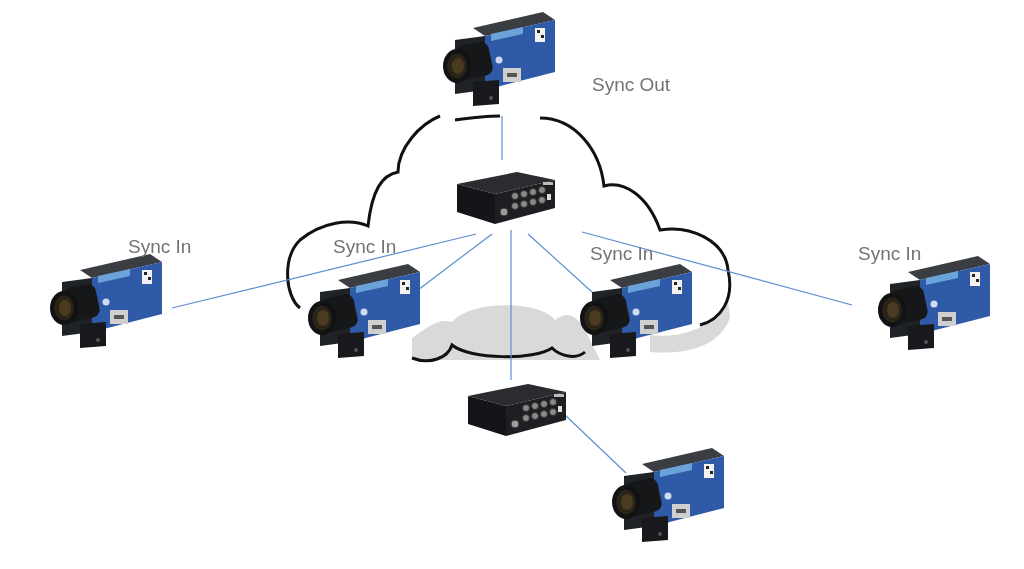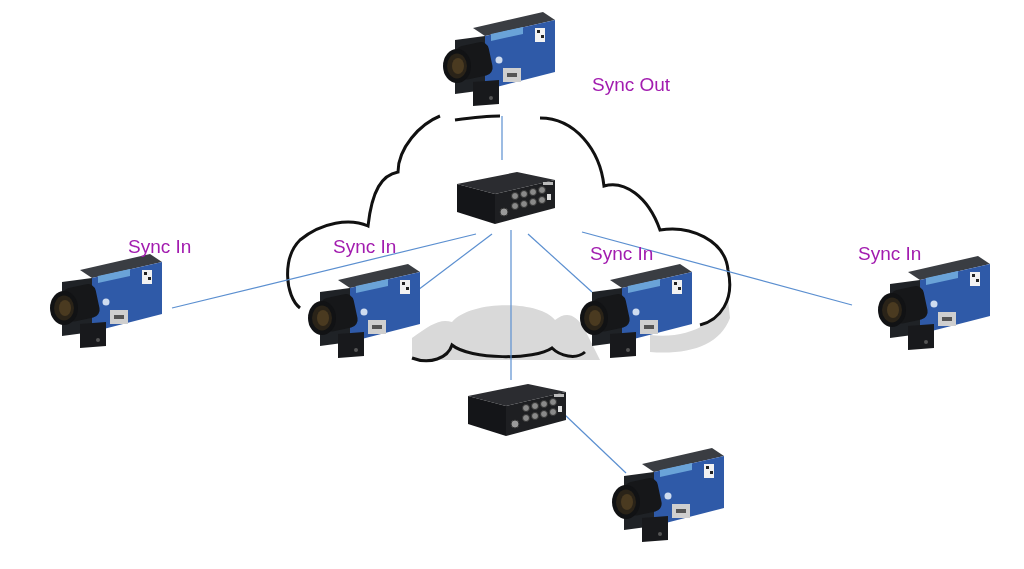--- a/index.html
+++ b/index.html
@@ -1,19 +1,19 @@
 <!DOCTYPE html>
 <html><head>
   <meta charset="utf-8">
   <style>
     html, body { margin: 0; padding: 0; background: #ffffff; }
     body { width: 1024px; height: 569px; position: relative; overflow: hidden;
       font-family: "Liberation Sans", sans-serif; }
     #stage { position: absolute; left: 0; top: 0; width: 1024px; height: 569px; }
-    .label { position: absolute; font-size: 19px; color: #a21caf; white-space: nowrap;
+    .label { position: absolute; font-size: 19px; color: #737373; white-space: nowrap;
       font-family: "Liberation Sans", sans-serif; line-height: 1; }
   </style>
 </head>
 <body>
 
 <svg id="stage" viewBox="0 0 1024 569" xmlns="http://www.w3.org/2000/svg">
   <defs>
     <g id="camera-shape">
 
       <polygon points="30,8 100,-8 112,0 42,16" fill="#3a3d42"></polygon>

